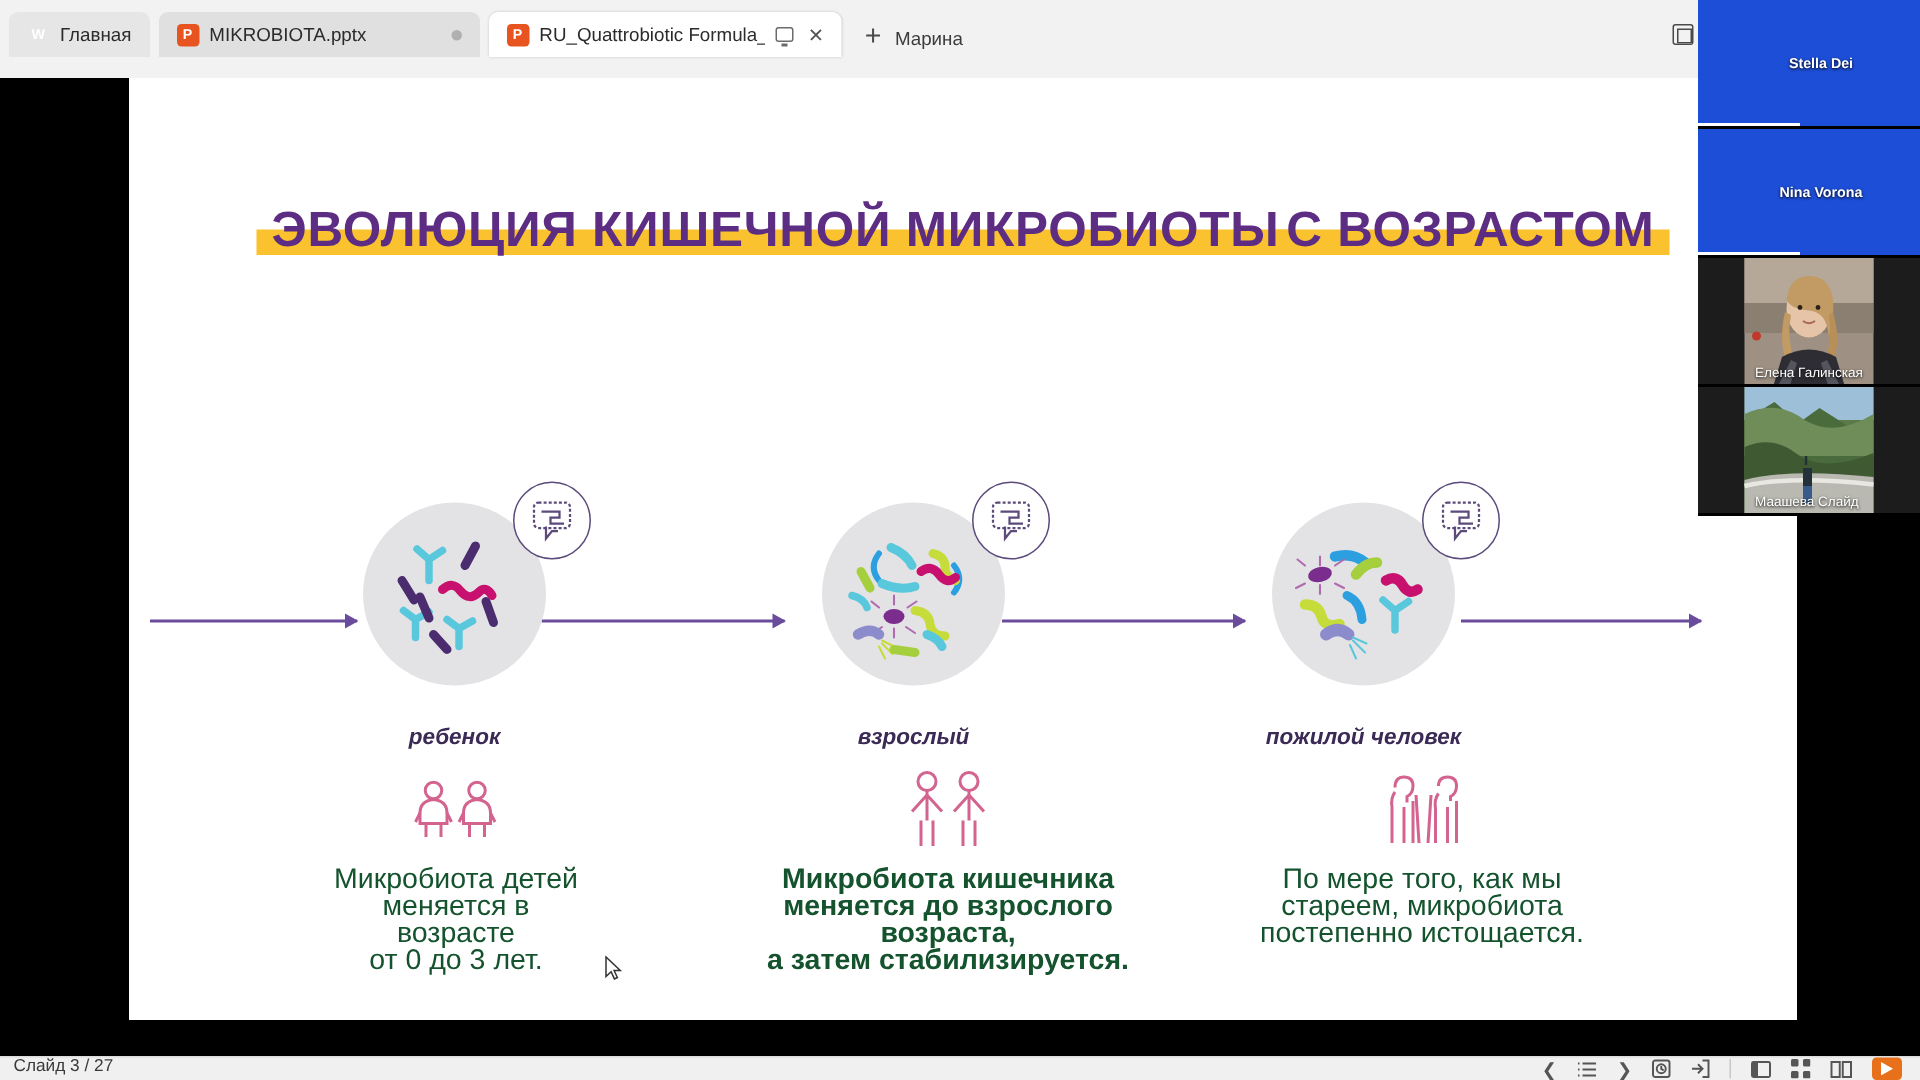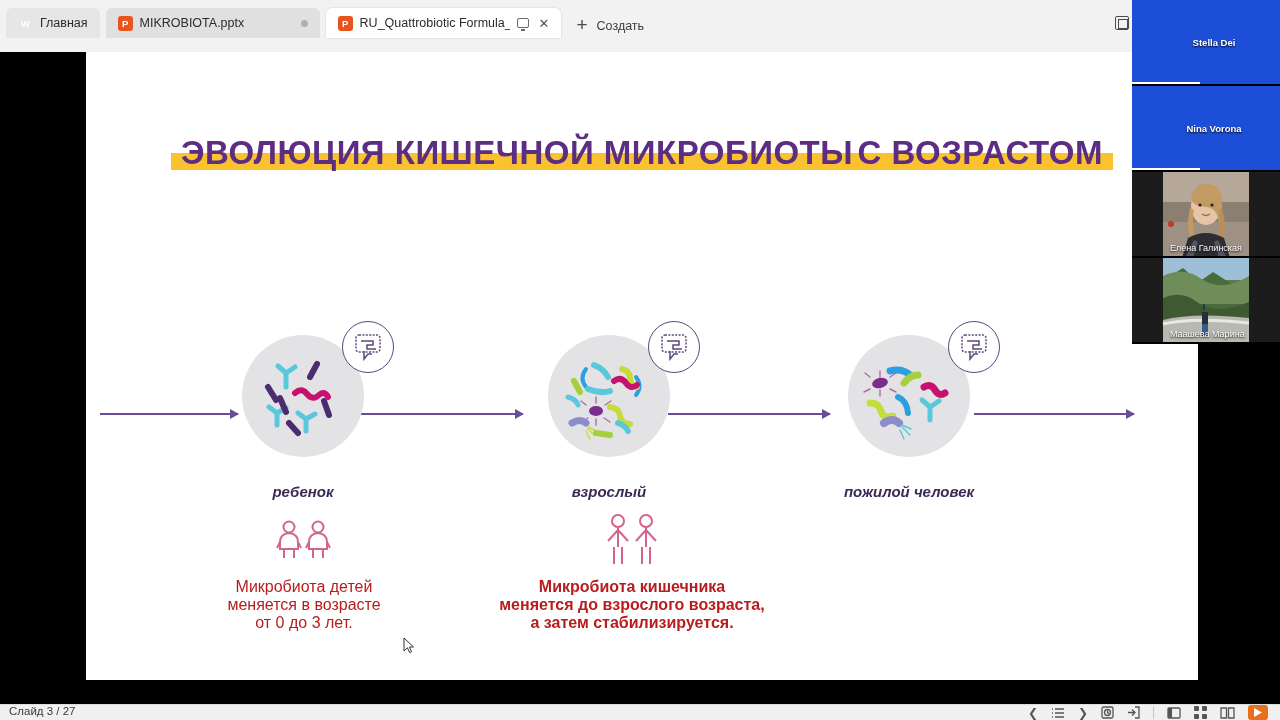--- a/index.html
+++ b/index.html
@@ -109,21 +109,21 @@
   .arrow:after {
     content: ""; position: absolute; right: -1px; top: -4px;
     border-left: 9px solid #6a4b9c;
     border-top: 5px solid transparent; border-bottom: 5px solid transparent;
   }
 
   
   .capgroup { position: absolute; top: 462px; text-align: center; }
   .people { height: 52px; display: flex; align-items: flex-end; justify-content: center; gap: 4px; }
   .cap-text {
-    margin-top: 12px; font-size: 16px; line-height: 18px; color: #b91c1c;
+    margin-top: 12px; font-size: 19px; line-height: 18px; color: #14532d;
     white-space: pre-line;
   }
 
   
   .bottombar {
     position: absolute; left: 0; top: 704px; width: 1280px; height: 22px;
     background: #f0f0f0; display: flex; align-items: flex-start;
     border-top: 1px solid #dcdcdc;
   }
   .slide-count { font-size: 11.5px; color: #3a3a3a; padding-left: 9px; }
@@ -177,21 +177,21 @@
       </div>
 
       <div class="tab active">
         <span class="app-ico ico-p">P</span>
         <span class="tab-label">RU_Quattrobiotic Formula_18</span>
         <span class="mini-monitor"></span>
         <span class="xclose">✕</span>
       </div>
 
       <div class="plus-btn">+</div>
-      <div class="create-btn">Создать</div>
+      <div class="create-btn">Марина</div>
     </div>
 
     <div class="tabbar-right">
       <span class="win-ico"></span>
       <span class="avatar">ОО</span>
       <span class="upgrade">
         <span>⚡</span>
         <span>Обновить с</span>
       </span>
     </div>
@@ -325,20 +325,35 @@
           <path d="M18 13 l0 20 M18 16 l-10 11 M18 16 l10 11 M14 33 l0 17 M22 33 l0 17"></path>
           <circle cx="46" cy="7" r="6"></circle>
           <path d="M46 13 l0 20 M46 16 l-10 11 M46 16 l10 11 M42 33 l0 17 M50 33 l0 17"></path>
         </svg>
       </div>
       <div class="cap-text">Микробиота кишечника
 меняется до взрослого возраста,
 а затем стабилизируется.</div>
     </div>
 
+    <div class="capgroup" style="left:742px; width:240px;">
+      <div class="people">
+        <svg width="62" height="50" viewBox="0 0 62 50" fill="none" stroke="#d2648f" stroke-width="2">
+          <path d="M13 9 q0 -7 6 -7 q6 0 6 6 q0 5 -4 7 l0 4"></path>
+          <path d="M13 12 q-3 4 -2 10 l0 24 M25 18 l0 28 M19 22 l0 24"></path>
+          <path d="M27 14 l2 32"></path>
+          <path d="M42 8 q0 -6 6 -6 q6 0 6 6 q0 5 -4 7 l0 3"></path>
+          <path d="M42 13 q-3 4 -2 10 l0 23 M54 18 l0 28 M48 22 l0 24"></path>
+          <path d="M37 14 l-2 32"></path>
+        </svg>
+      </div>
+      <div class="cap-text">По мере того, как мы
+стареем, микробиота
+постепенно истощается.</div>
+    </div>
 
     <svg class="cursor" viewBox="0 0 12 18">
       <path d="M1 1 L1 14 L4.4 10.8 L6.6 15.6 L8.6 14.7 L6.4 10 L10.5 10 Z" fill="#fff" stroke="#333" stroke-width="1"></path>
     </svg>
   </div>
 
   <div class="bottombar">
     <div class="slide-count">Слайд 3 / 27</div>
     <div class="bb-right">
       <span class="bb-ico">❮</span>
@@ -431,16 +446,16 @@
         <rect x="31" y="0" width="86" height="22" fill="#9dc0d8"></rect>
         <path d="M31 22 l20 -12 l16 14 l14 -10 l22 14 l14 -6 l0 64 l-86 0z" fill="#4a6b3c"></path>
         <path d="M31 18 q22 -10 40 4 q20 12 46 -4 l0 28 l-86 0z" fill="#6f8d58"></path>
         <path d="M31 40 q18 -8 34 4 q18 14 52 0 l0 42 l-86 0z" fill="#3f5a33"></path>
         <path d="M31 62 q30 -8 86 -2 l0 26 l-86 0z" fill="#b9b9b1"></path>
         <path d="M31 66 q30 -7 86 -1" stroke="#e8e8e2" stroke-width="3" fill="none"></path>
         <rect x="70" y="54" width="6" height="14" fill="#24303a"></rect>
         <rect x="70" y="66" width="6" height="12" fill="#3a5a8a"></rect>
         <path d="M72 52 l0 -6" stroke="#24303a" stroke-width="1.6"></path>
       </svg>
-      <span class="vname">Маашева Марина</span>
+      <span class="vname">Маашева Слайд</span>
     </div>
   </div>
 </div>
 
 </body></html>

